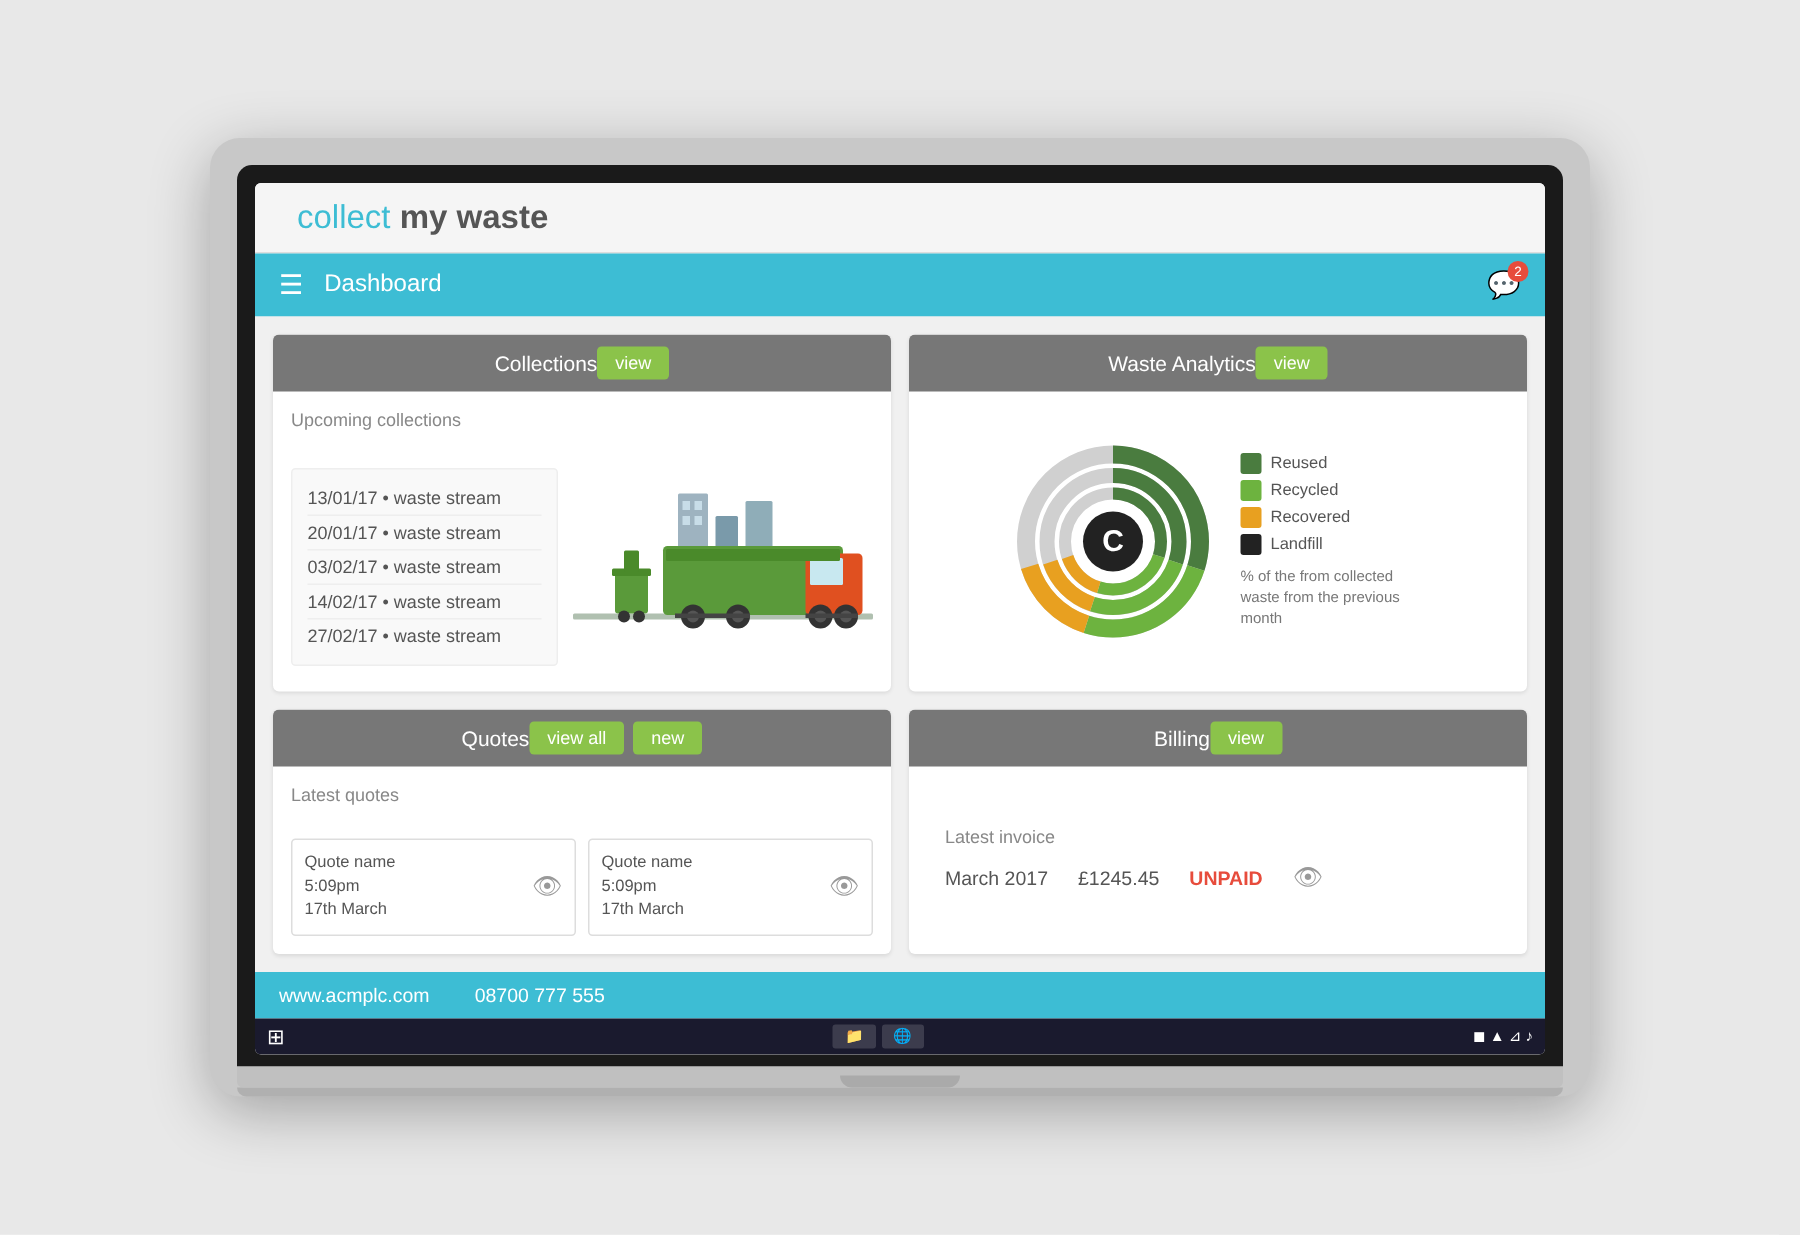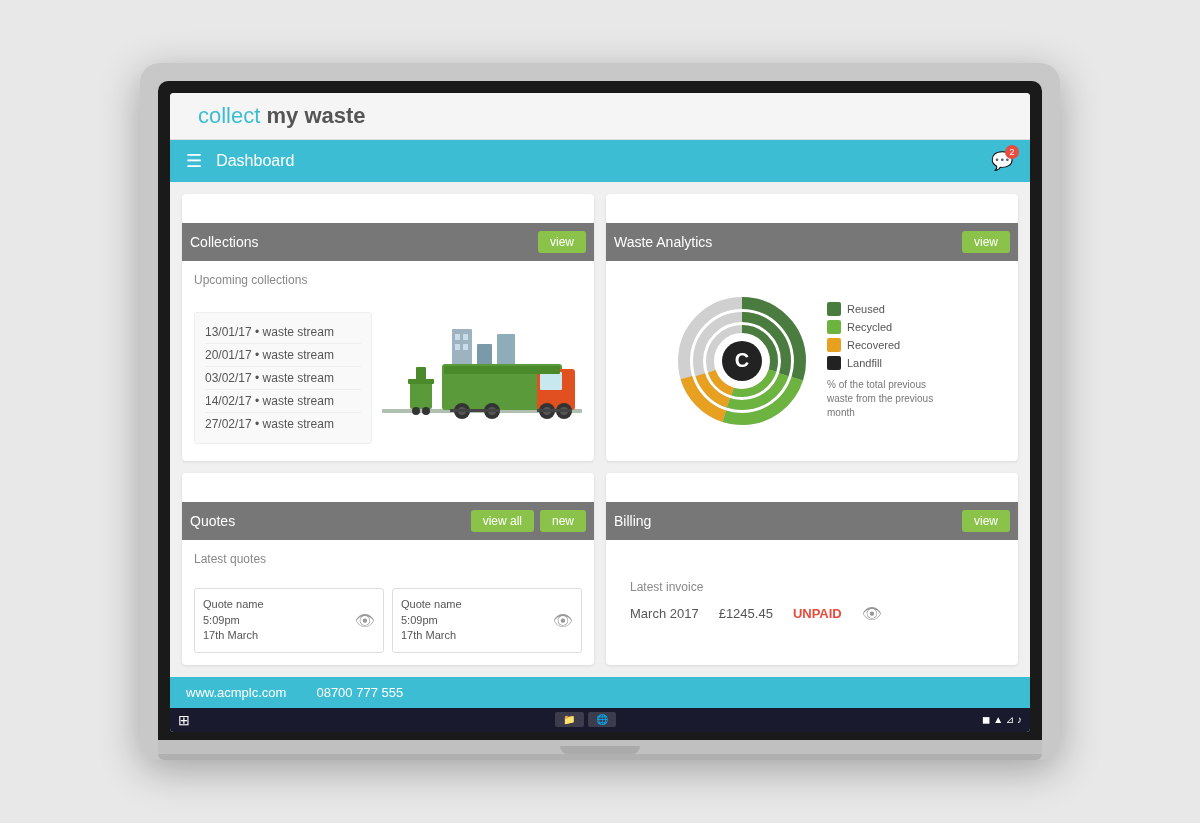--- a/index.html
+++ b/index.html
@@ -115,27 +115,26 @@
     .card {
       background: white;
       border-radius: 4px;
       overflow: hidden;
       box-shadow: 0 1px 3px rgba(0,0,0,0.1);
     }
 
     .card-header {
       background: #777;
       color: white;
-      padding: 8px 8px;
-      display: flex;
-      align-items: center;
-      justify-content: space-between;
+      padding: 8px 28px;
+      display: flex;
+      align-items: center;
+      justify-content: center;
       font-size: 14px;
       font-weight: 500;
-      margin-top: 29px;
     }
 
     .card-header-buttons {
       display: flex;
       gap: 6px;
     }
 
     .btn-green {
       background: #8bc34a;
       color: white;
@@ -514,21 +513,21 @@
                 <span>Recycled</span>
               </div>
               <div class="legend-item">
                 <div class="legend-color" style="background:#e8a020"></div>
                 <span>Recovered</span>
               </div>
               <div class="legend-item">
                 <div class="legend-color" style="background:#222"></div>
                 <span>Landfill</span>
               </div>
-              <div class="legend-note">% of the total previous waste from the previous month</div>
+              <div class="legend-note">% of the from collected waste from the previous month</div>
             </div>
           </div>
         </div>
 
         <div class="card quotes-card">
           <div class="card-header">
             <span>Quotes</span>
             <div class="card-header-buttons">
               <button class="btn-green">view all</button>
               <button class="btn-green">new</button>

